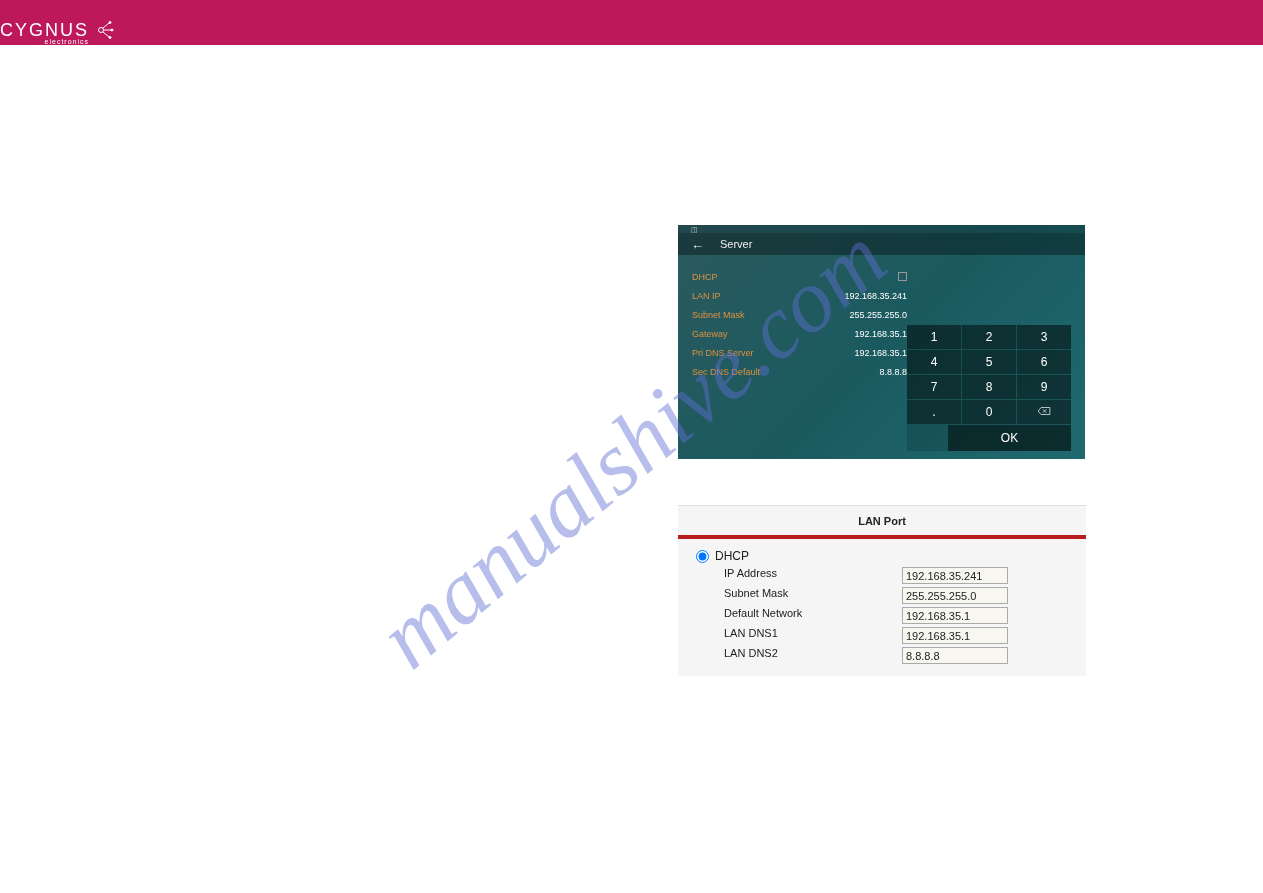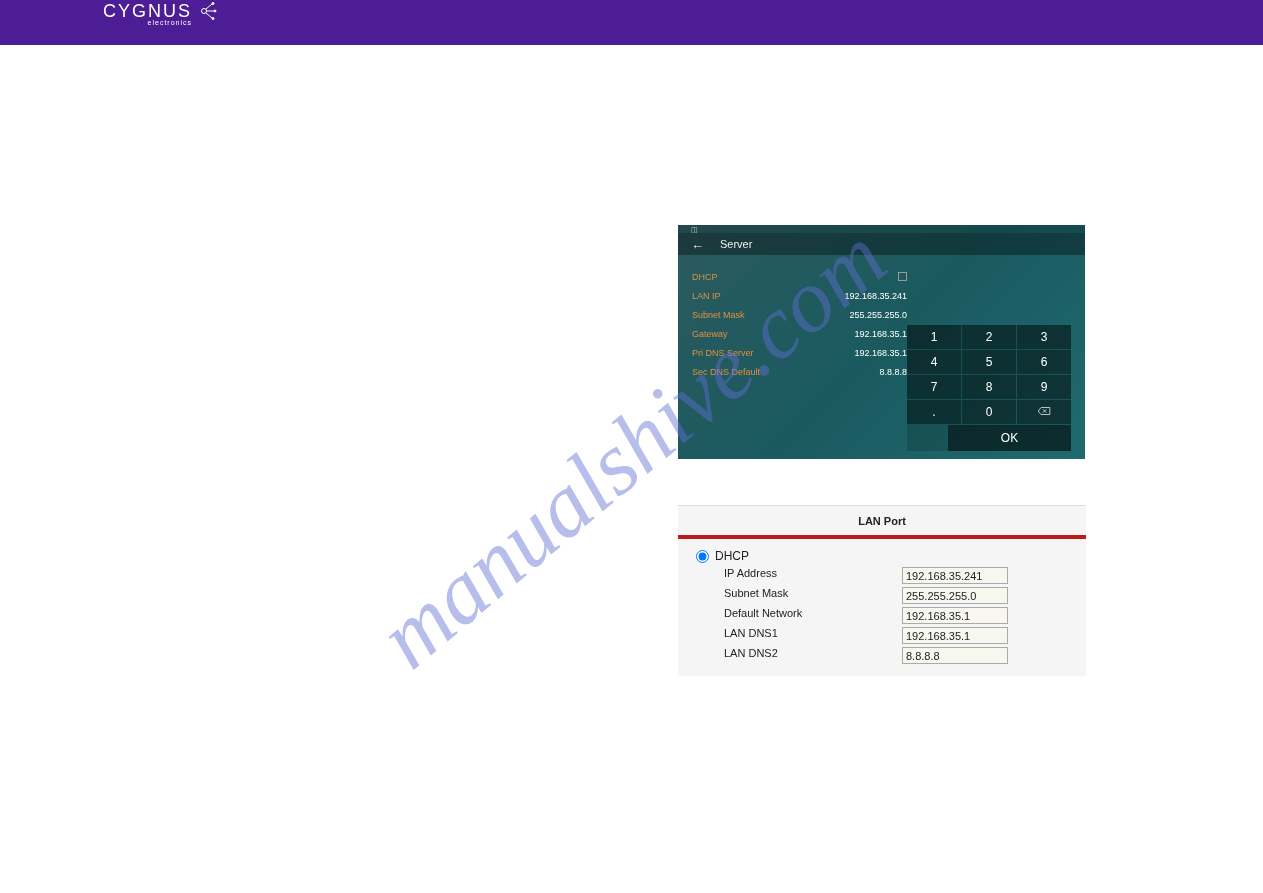--- a/index.html
+++ b/index.html
@@ -3,25 +3,24 @@
 <meta charset="utf-8">
 <style>
   * { box-sizing: border-box; margin: 0; padding: 0; }
   body {
     font-family: Arial, Helvetica, sans-serif;
     width: 1263px;
     background: #fff;
     position: relative;
   }
   .topbar {
-    background: #4c1d95;
+    background: #be185d;
     height: 45px;
     display: flex;
-    align-items: flex-start;
-    padding-left: 103px;
+    align-items: flex-end;
   }
   .logo-wrap {
     display: flex;
     align-items: center;
     color: #fff;
     font-weight: 400;
     letter-spacing: 2px;
   }
   .logo-text { font-size: 18px; font-weight: 500; }
   .logo-sub { font-size: 7px; display: block; text-align: right; margin-top: -3px; letter-spacing: 1px; }

